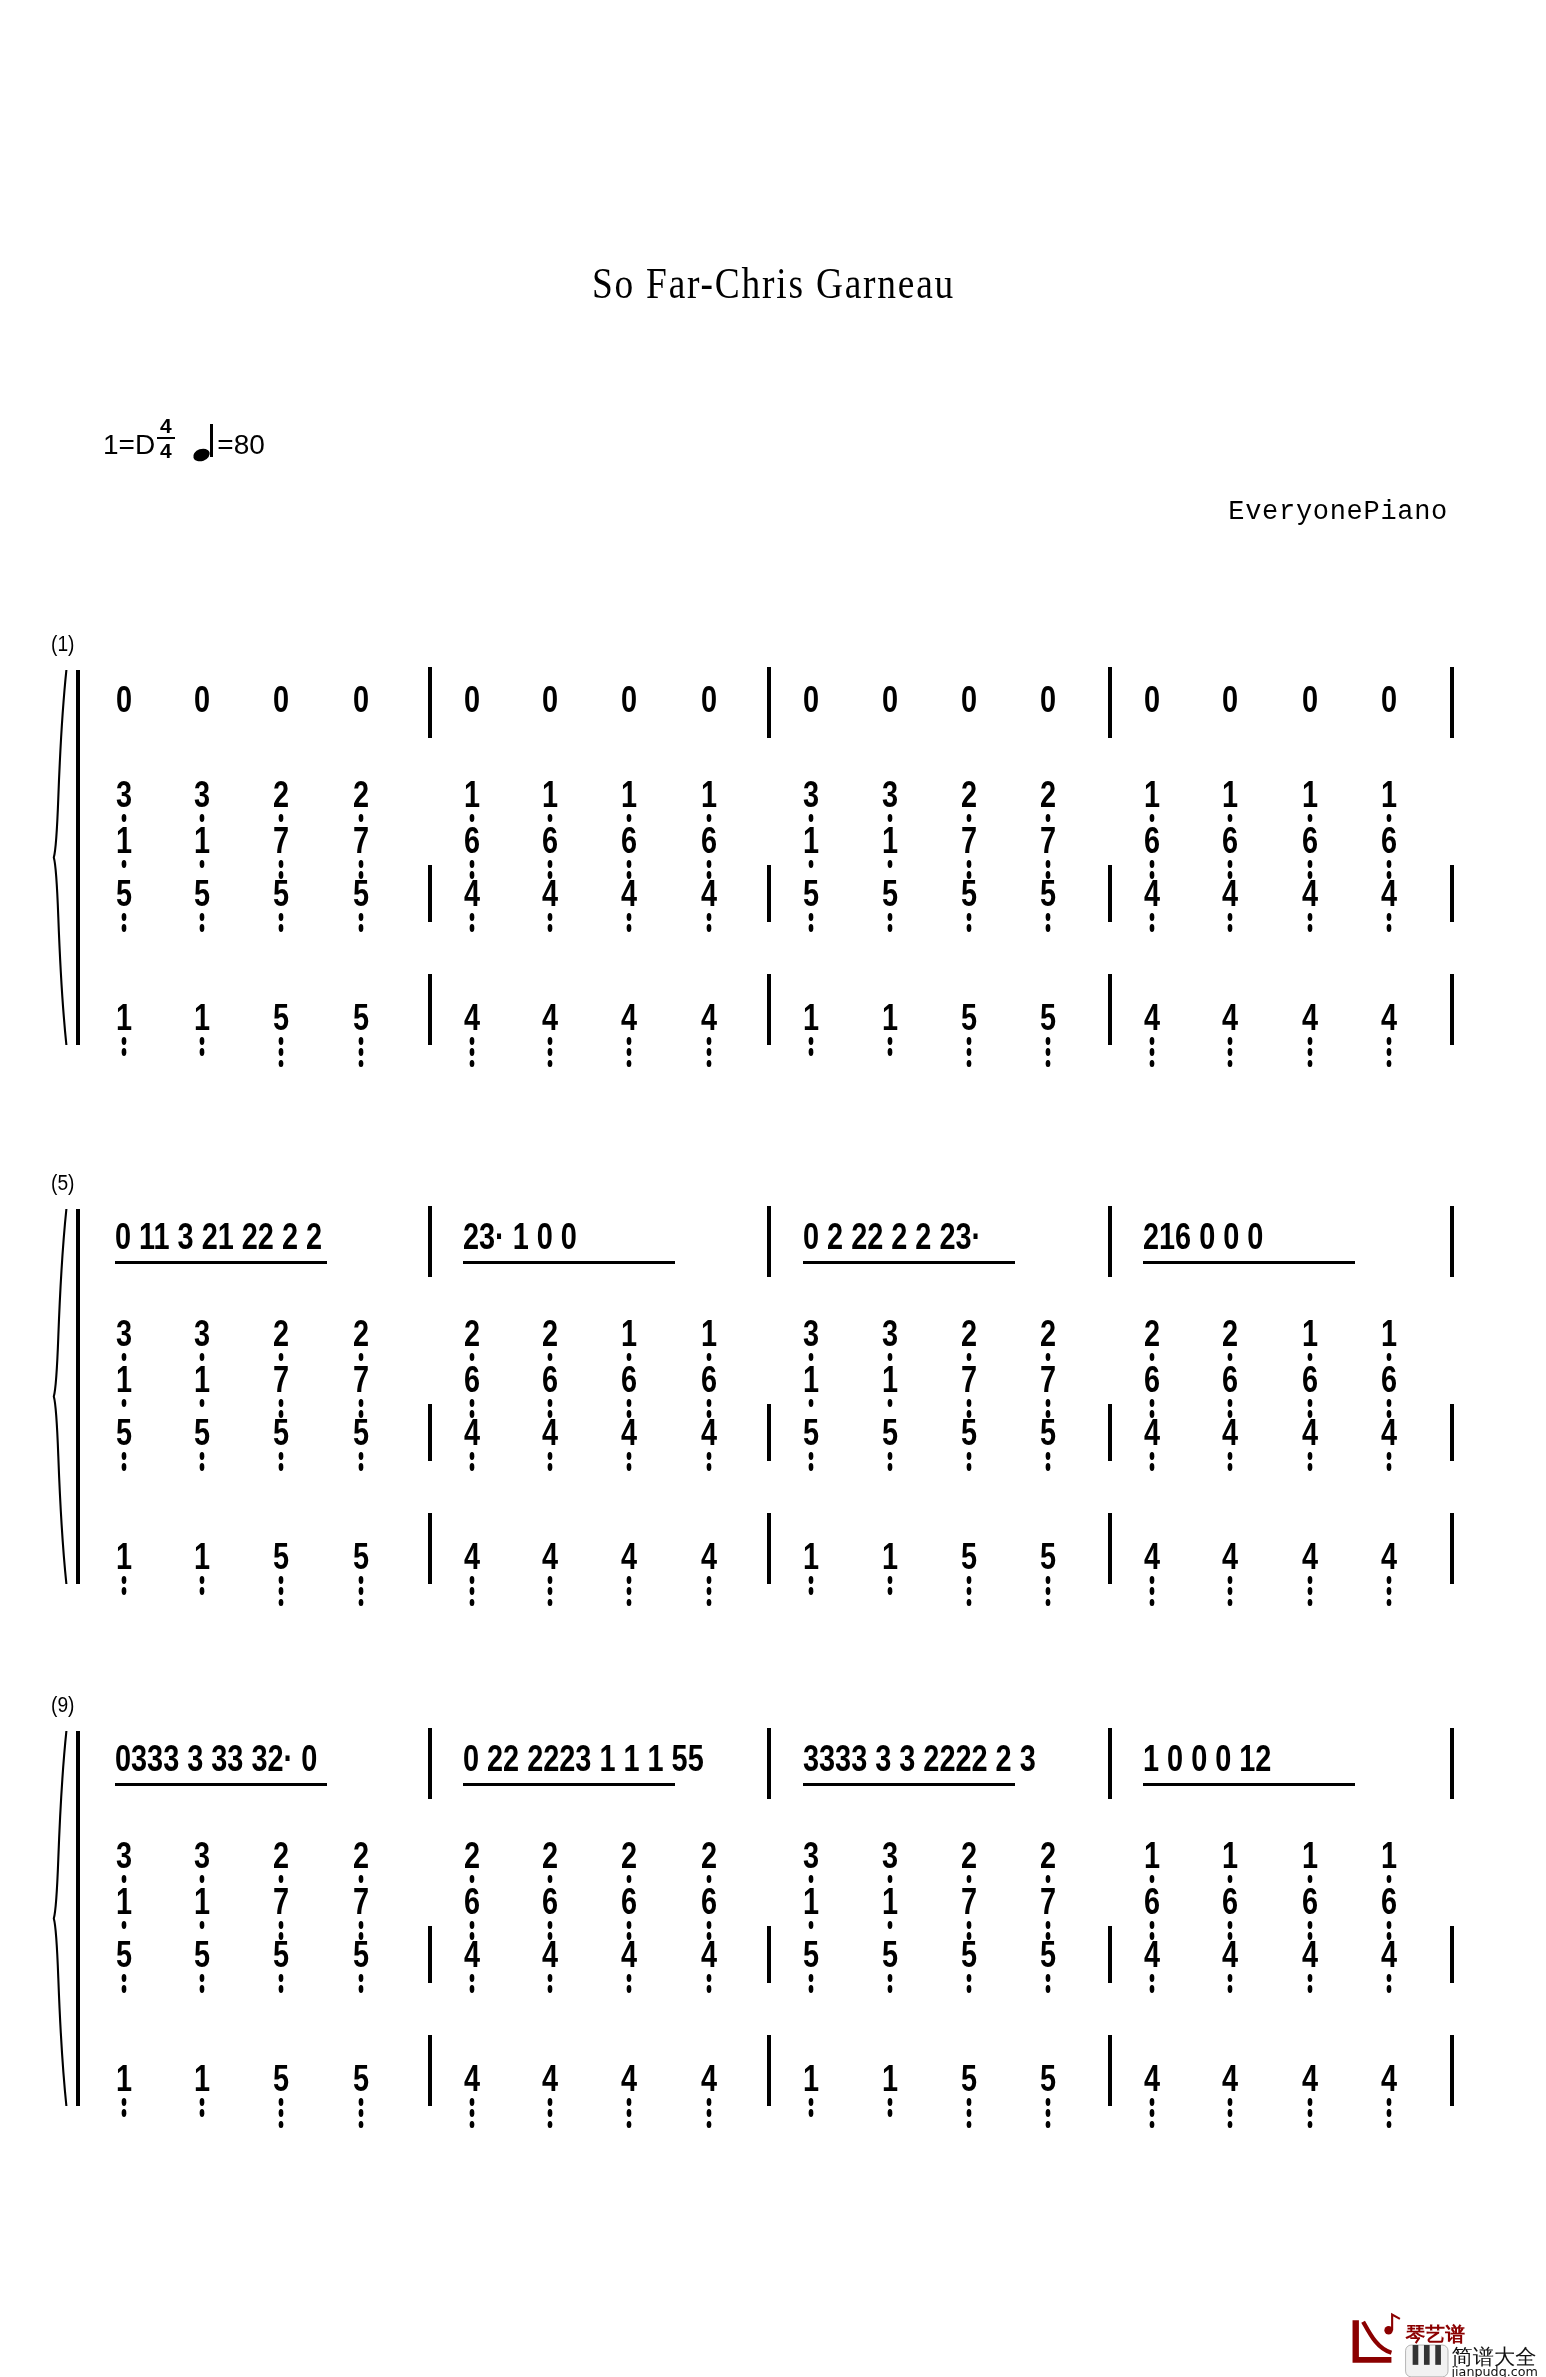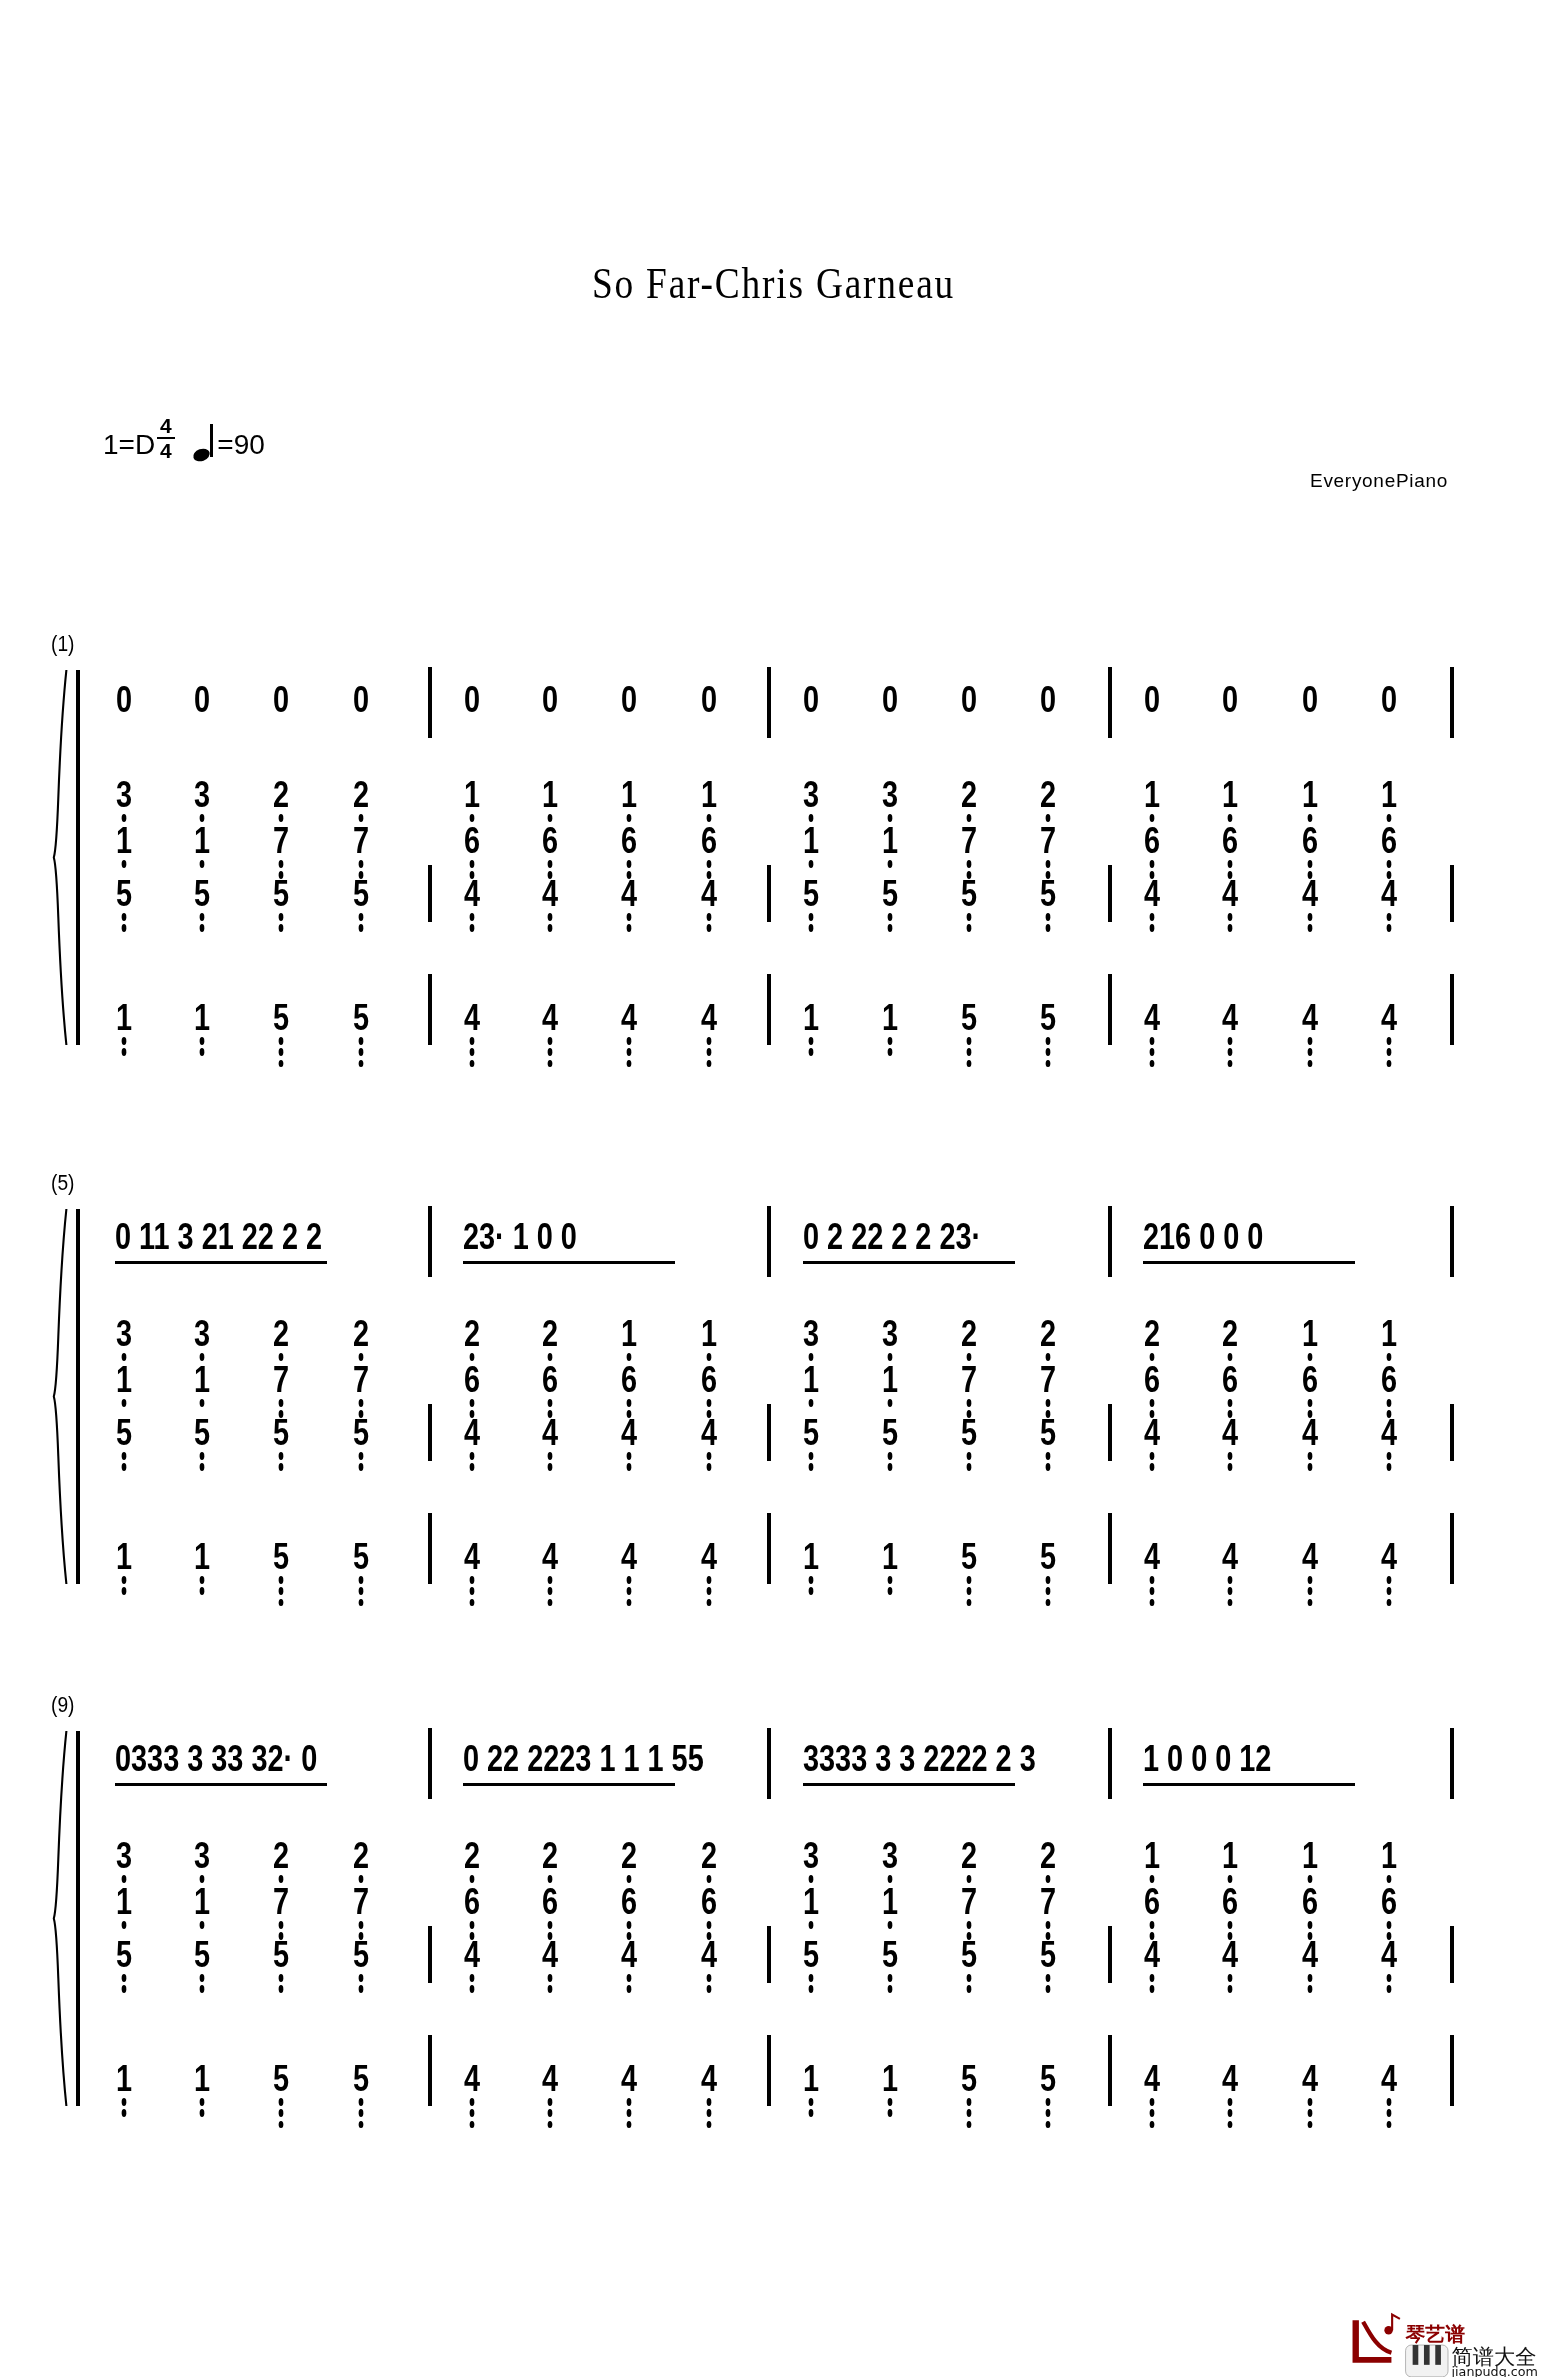--- a/index.html
+++ b/index.html
@@ -5,21 +5,21 @@
   html, body { margin:0; padding:0; background:#ffffff; }
   body { width:1547px; height:2377px; position:relative; overflow:hidden; font-family:"Liberation Sans", sans-serif; color:#000; }
   .abs { position:absolute; }
   #title { left:0; width:1547px; top:258px; text-align:center; font-family:"Liberation Serif", serif; font-size:44px; letter-spacing:2.1px; transform:scaleX(0.85); transform-origin:center; }
   #meta { left:103px; top:416px; font-size:28px; display:flex; align-items:flex-end; }
   .frac { display:inline-flex; flex-direction:column; align-items:center; font-weight:bold; font-size:21px; line-height:20px; margin:0 2.8px 0 1.4px; }
   .frac .bar { width:18.4px; height:2.1px; background:#000; margin:1.4px 0; }
   .qnote { display:inline-block; position:relative; width:24px; height:37px; margin-left:15.6px; }
   .qnote .stem { position:absolute; right:4.2px; top:0; width:2.8px; height:33px; background:#000; }
   .qnote .head { position:absolute; left:0; bottom:0; width:17px; height:12px; background:#000; border-radius:50%; transform:rotate(-20deg); }
-  #arranger { right:99px; top:470px; font-family:Liberation Sans, sans-serif; font-size:19px; letter-spacing:0.7px; }
+  #arranger { right:99px; top:497px; font-family:Liberation Mono, monospace; font-size:27px; letter-spacing:0.7px; }
   .sys-label { font-size:22.6px; transform:scaleX(0.85); transform-origin:left; }
   .brace { width:21px; }
   .dbar { width:4.2px; background:#000; }
   .barline { width:3.5px; background:#000; }
   .note { position:absolute; width:42px; margin-left:-21px; text-align:center; font-weight:bold; font-size:37px; line-height:37px; transform:scaleX(0.78); }
   .dots { position:absolute; left:50%; width:7px; margin-left:-3.5px; display:flex; flex-direction:column; align-items:center; gap:3.5px; }
   .dots i { display:block; width:6.4px; height:7.8px; border-radius:50%; background:#000; }
   .mel { position:absolute; font-weight:bold; font-size:37px; line-height:40px; white-space:nowrap; transform:scaleX(0.78); transform-origin:left top; }
   .ul { border-bottom:3.5px solid #000; }
   #logo { right:0; bottom:0; width:198px; height:71px; }
@@ -33,21 +33,21 @@
   <span>1=D</span>
   <span class="frac">
     <span>4</span>
     <span class="bar"></span>
     <span>4</span>
   </span>
   <span class="qnote">
       <span class="stem"></span>
       <span class="head"></span>
     </span>
-  <span>=90</span>
+  <span>=80</span>
 </div>
 
 <div id="arranger" class="abs">EveryonePiano</div>
 
 <div id="score">
     <div>
       <div class="abs sys-label" style="left: 51px; top: 631px;">(1)</div>
       <div class="abs brace" style="left: 51px; top: 670px; height: 375px;"><svg width="21" height="375" viewBox="0 0 30 530" preserveAspectRatio="none">
           <path d="M22 0 C8 132.5 12 238.5 4 265 C12 291.5 8 397.5 22 530" stroke="#000" stroke-width="3" fill="none"></path>
         </svg></div>

